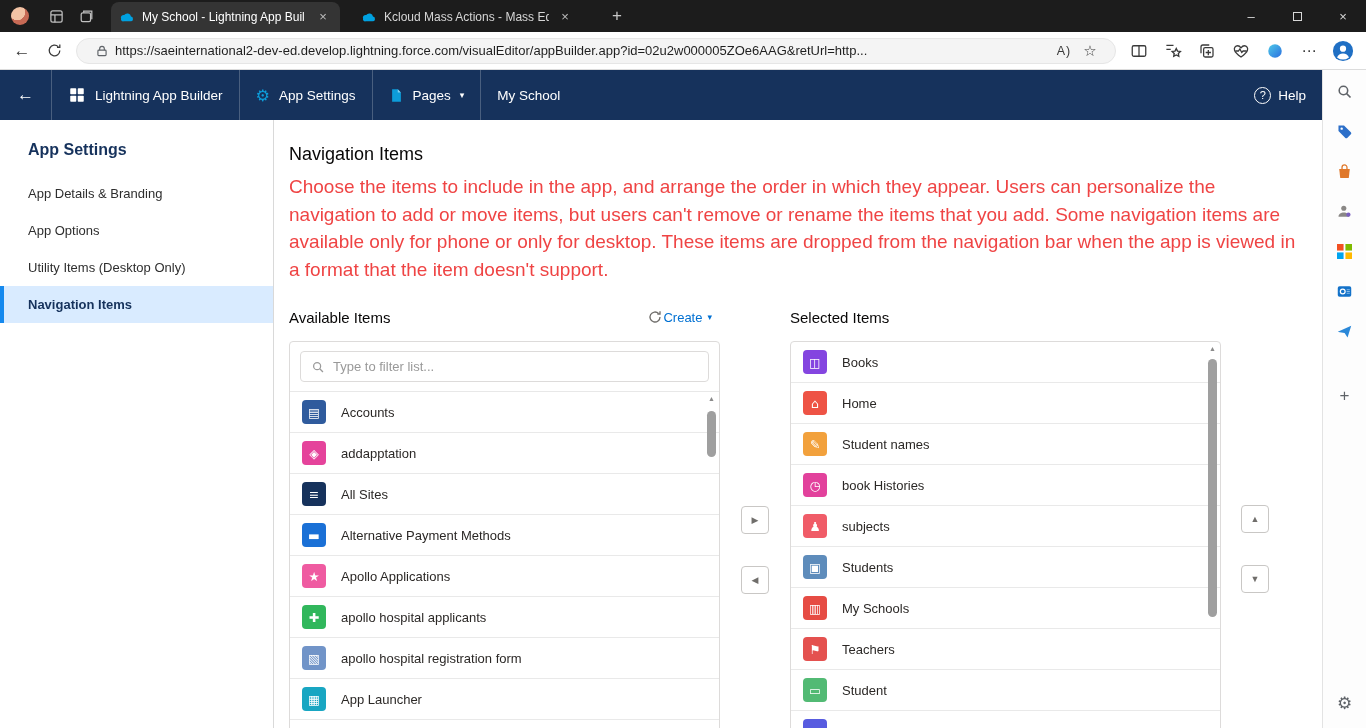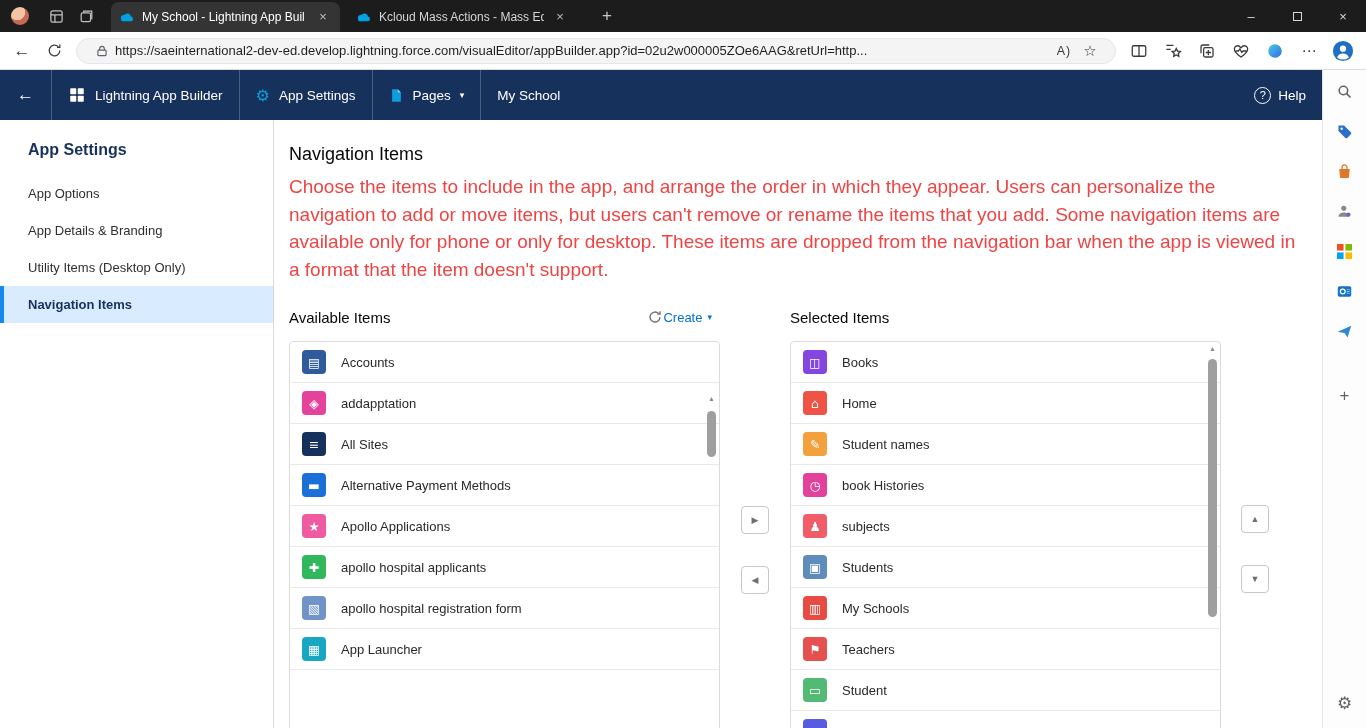--- a/index.html
+++ b/index.html
@@ -6,21 +6,21 @@
 html,body{width:1366px;height:728px}
 body{font-family:"Liberation Sans","DejaVu Sans",sans-serif;position:relative;overflow:hidden;background:#fff;color:#181818}
 svg{display:block}
 
 
 #titlebar{position:absolute;top:0;left:0;width:1366px;height:32px;background:#1c1c1c;display:flex;align-items:center}
 .tb-btn{display:flex;align-items:center;justify-content:center;color:#c8c8c8}
 #tb-avatar{width:18px;height:18px;border-radius:50%;margin:0 12px 0 11px;flex:none;background:radial-gradient(circle at 35% 30%,#f2c3a5 0 45%,#c76a55 46% 100%)}
 .tb-ico{width:30px;height:26px;flex:none}
 #tabs{display:flex;align-items:flex-end;height:32px;margin-left:10px}
-.tab{width:229px;height:30px;display:flex;align-items:center;padding:0 8px;border-radius:8px 8px 0 0;color:#d6d6d6;font-size:12px;margin-right:8px}
+.tab{width:229px;height:30px;display:flex;align-items:center;padding:0 8px;border-radius:8px 8px 0 0;color:#d6d6d6;font-size:12px;margin-right:13px}
 .tab.active{background:#343434;color:#fff}
 .tab .favicon{width:16px;height:16px;flex:none}
 .tab .tab-title{flex:1;margin:0 7px;white-space:nowrap;overflow:hidden}
 .tab .tab-close{width:18px;height:18px;border-radius:4px;font-size:13px;line-height:18px;text-align:center;color:#bdbdbd;flex:none}
 #newtab{width:28px;height:28px;color:#c8c8c8;font-size:17px;display:flex;align-items:center;justify-content:center;margin-left:8px}
 #win-controls{margin-left:auto;display:flex;height:32px}
 .wc{width:46px;height:32px;display:flex;align-items:center;justify-content:center;color:#d8d8d8;font-size:13px}
 .wc .sq{width:9px;height:9px;border:1px solid #d8d8d8}
 
 
@@ -223,22 +223,22 @@
   </div>
   <div class="sftb" id="sf-help">
     <span class="help-circle">?</span>
     <span>Help</span>
   </div>
 </div>
 
 <div id="sf-sidebar">
   <h2>App Settings</h2>
   <div id="side-list">
+      <div class="side-item">App Details &amp; Branding</div>
       <div class="side-item">App Options</div>
-      <div class="side-item">App Details &amp; Branding</div>
       <div class="side-item">Utility Items (Desktop Only)</div>
       <div class="side-item active">Navigation Items</div>
     </div>
 </div>
 
 <div id="sf-main">
   <h1 id="page-title">Navigation Items</h1>
   <p id="page-desc">Choose the items to include in the app, and arrange the order in which they appear. Users can personalize the navigation to add or move items, but users can't remove or rename the items that you add. Some navigation items are available only for phone or only for desktop. These items are dropped from the navigation bar when the app is viewed in a format that the item doesn't support.</p>
 
   <div id="cols">
@@ -256,20 +256,31 @@
         <span class="caret">▾</span>
       </span>
     </div>
     <div></div>
     <div class="col-head">
       <span class="col-title">Selected Items</span>
     </div>
     <div></div>
 
     <div class="panel" id="avail-panel">
+      <div class="search-area">
+        <div class="search-box">
+          <span>
+            <svg width="14" height="14" viewBox="0 0 24 24" fill="none" stroke="#9b9b9b" stroke-width="2.2">
+                <circle cx="10.5" cy="10.5" r="6"></circle>
+                <line x1="15" y1="15" x2="20.5" y2="20.5"></line>
+              </svg>
+          </span>
+          <input placeholder="Type to filter list..." style="">
+        </div>
+      </div>
       <div id="avail-list">
           <div class="list-row">
             <span class="obj-icon" style="background: rgb(47, 91, 157);">▤</span>
             <span class="row-label">Accounts</span>
           </div>
           <div class="list-row">
             <span class="obj-icon" style="background: rgb(229, 67, 155);">◈</span>
             <span class="row-label">addapptation</span>
           </div>
           <div class="list-row">

